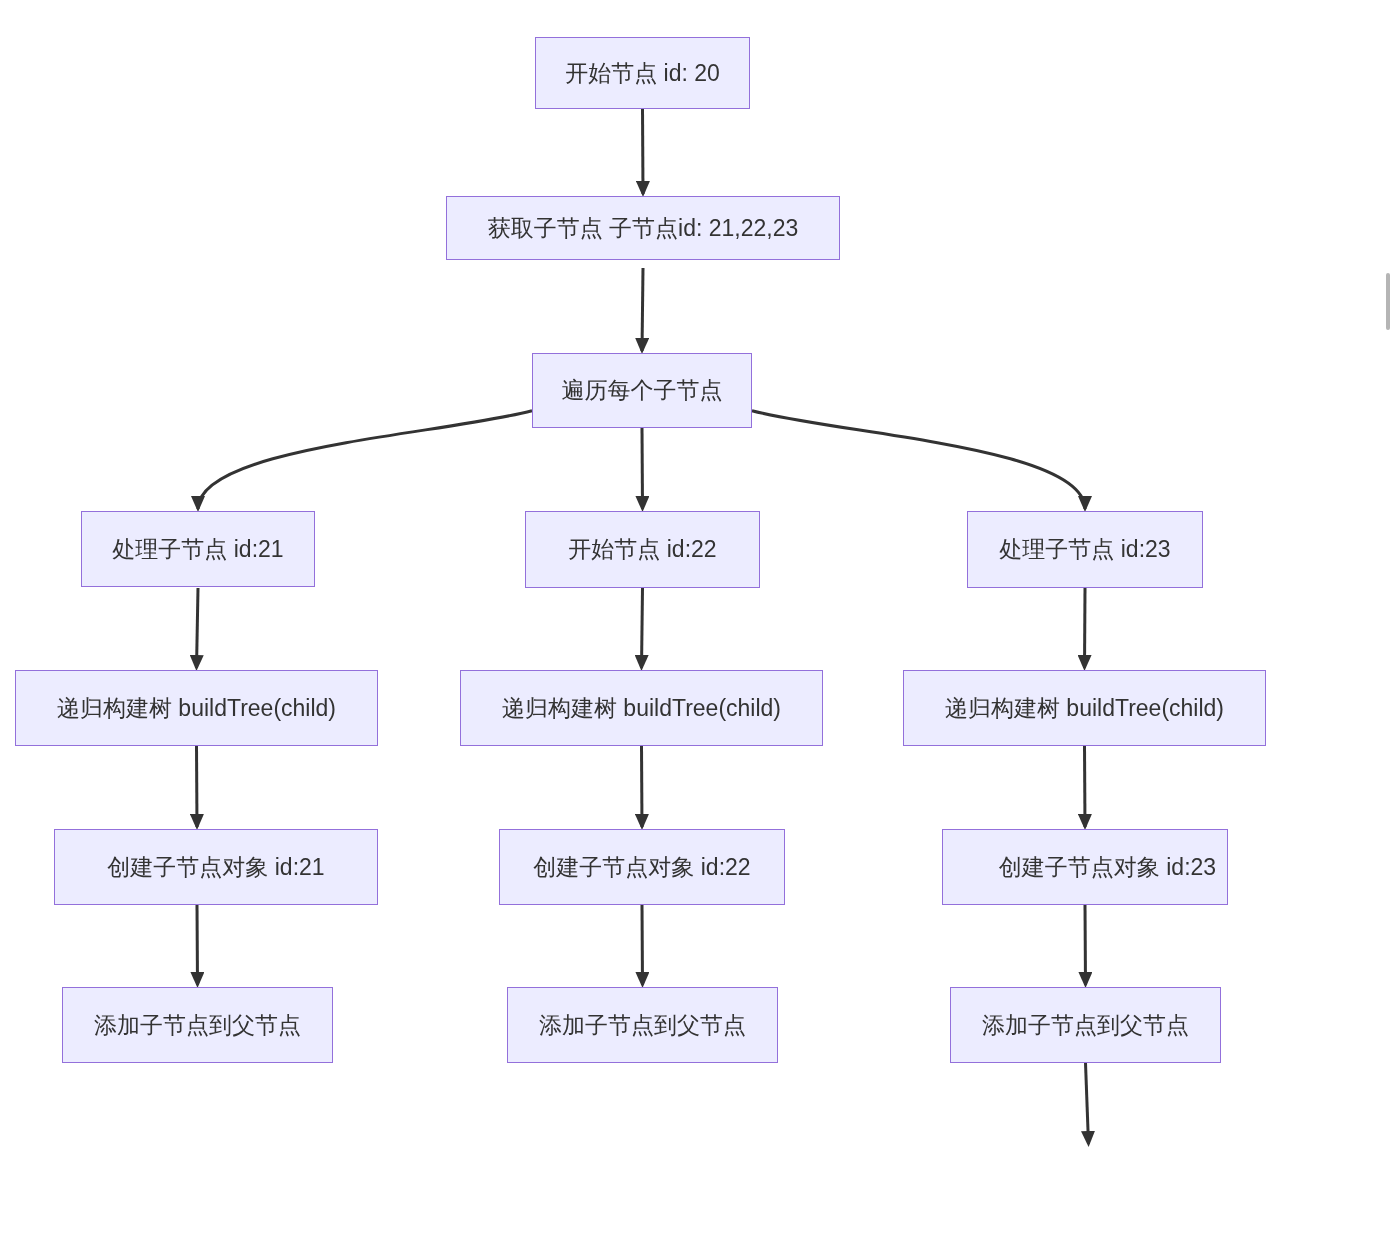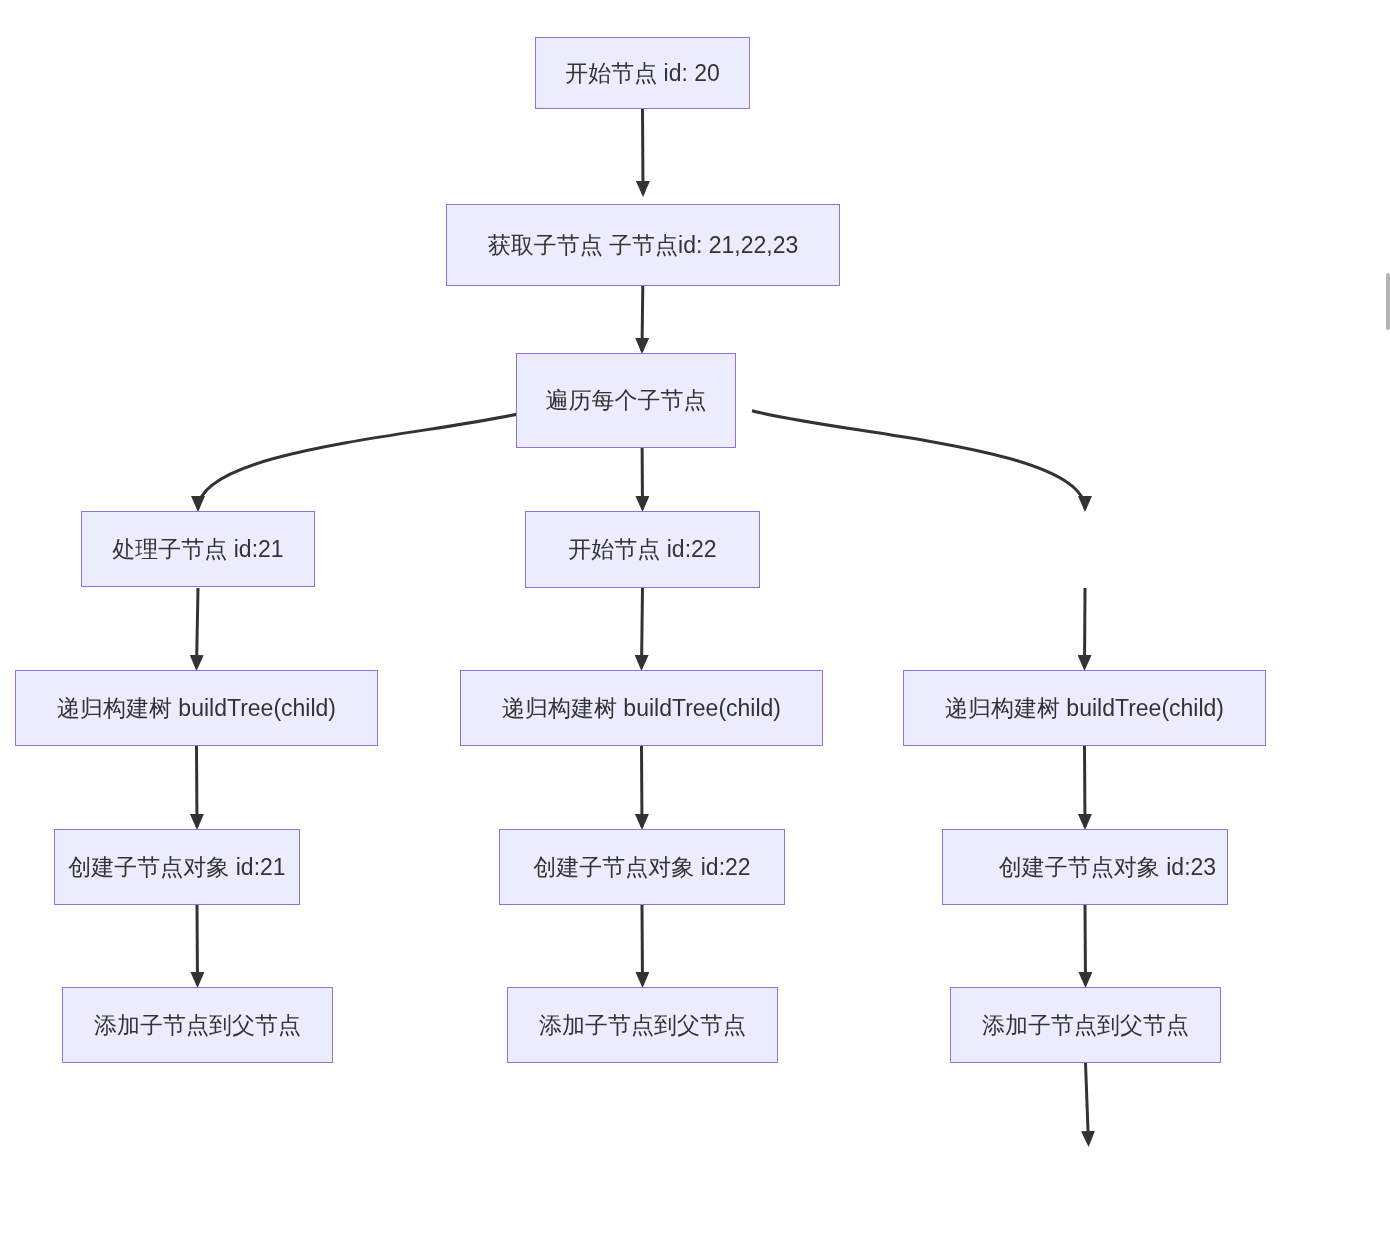--- a/index.html
+++ b/index.html
@@ -71,42 +71,45 @@
       <path d="M1084.5,746 L1085,827" class="edge" marker-end="url(#arrow)"></path>
       <path d="M197,905 L197.5,985" class="edge" marker-end="url(#arrow)"></path>
       <path d="M642,905 L642.5,985" class="edge" marker-end="url(#arrow)"></path>
       <path d="M1085,905 L1085.5,985" class="edge" marker-end="url(#arrow)"></path>
       <path d="M1085.5,1063 L1088.5,1144" class="edge" marker-end="url(#arrow)"></path>
     </svg>
   <div class="scroll-thumb" id="scroll-thumb" style="left: 1386px; top: 273px; width: 4px; height: 57px; background: rgb(181, 181, 181);"></div>
 <div class="node" style="left: 535px; top: 37px; width: 215px; height: 72px;">
       <span>开始节点 id: 20</span>
     </div>
-    <div class="node" style="left: 446px; top: 204px; width: 394px; height: 82px;">
+    <div class="node" style="left: 446px; top: 196px; width: 394px; height: 64px;">
       <span>获取子节点 子节点id: 21,22,23</span>
     </div>
-    <div class="node" style="left: 516px; top: 353px; width: 220px; height: 95px;">
+    <div class="node" style="left: 532px; top: 353px; width: 220px; height: 75px;">
       <span>遍历每个子节点</span>
     </div>
     <div class="node" style="left: 81px; top: 511px; width: 234px; height: 76px;">
       <span>处理子节点 id:21</span>
     </div>
     <div class="node" style="left: 525px; top: 511px; width: 235px; height: 77px;">
       <span>开始节点 id:22</span>
+    </div>
+    <div class="node" style="left: 967px; top: 511px; width: 236px; height: 77px;">
+      <span>处理子节点 id:23</span>
     </div>
     <div class="node" style="left: 15px; top: 670px; width: 363px; height: 76px;">
       <span>递归构建树 buildTree(child)</span>
     </div>
     <div class="node" style="left: 460px; top: 670px; width: 363px; height: 76px;">
       <span>递归构建树 buildTree(child)</span>
     </div>
     <div class="node" style="left: 903px; top: 670px; width: 363px; height: 76px;">
       <span>递归构建树 buildTree(child)</span>
     </div>
-    <div class="node" style="left: 54px; top: 829px; width: 246px; height: 76px;">
+    <div class="node" style="left: 54px; top: 829px; width: 324px; height: 76px;">
       <span>创建子节点对象 id:21</span>
     </div>
     <div class="node" style="left: 499px; top: 829px; width: 286px; height: 76px; justify-content: center;">
       <span>创建子节点对象 id:22</span>
     </div>
     <div class="node" style="left: 942px; top: 829px; width: 286px; height: 76px; padding-left: 45px;">
       <span>创建子节点对象 id:23</span>
     </div>
     <div class="node" style="left: 62px; top: 987px; width: 271px; height: 76px;">
       <span>添加子节点到父节点</span>

